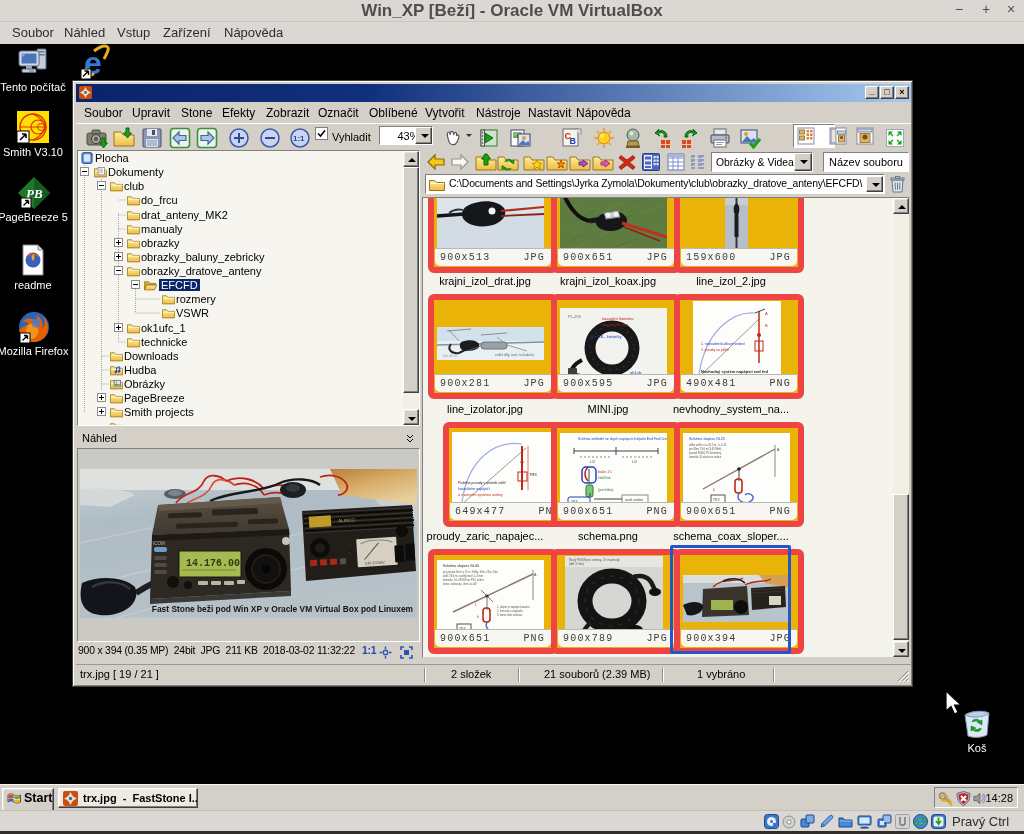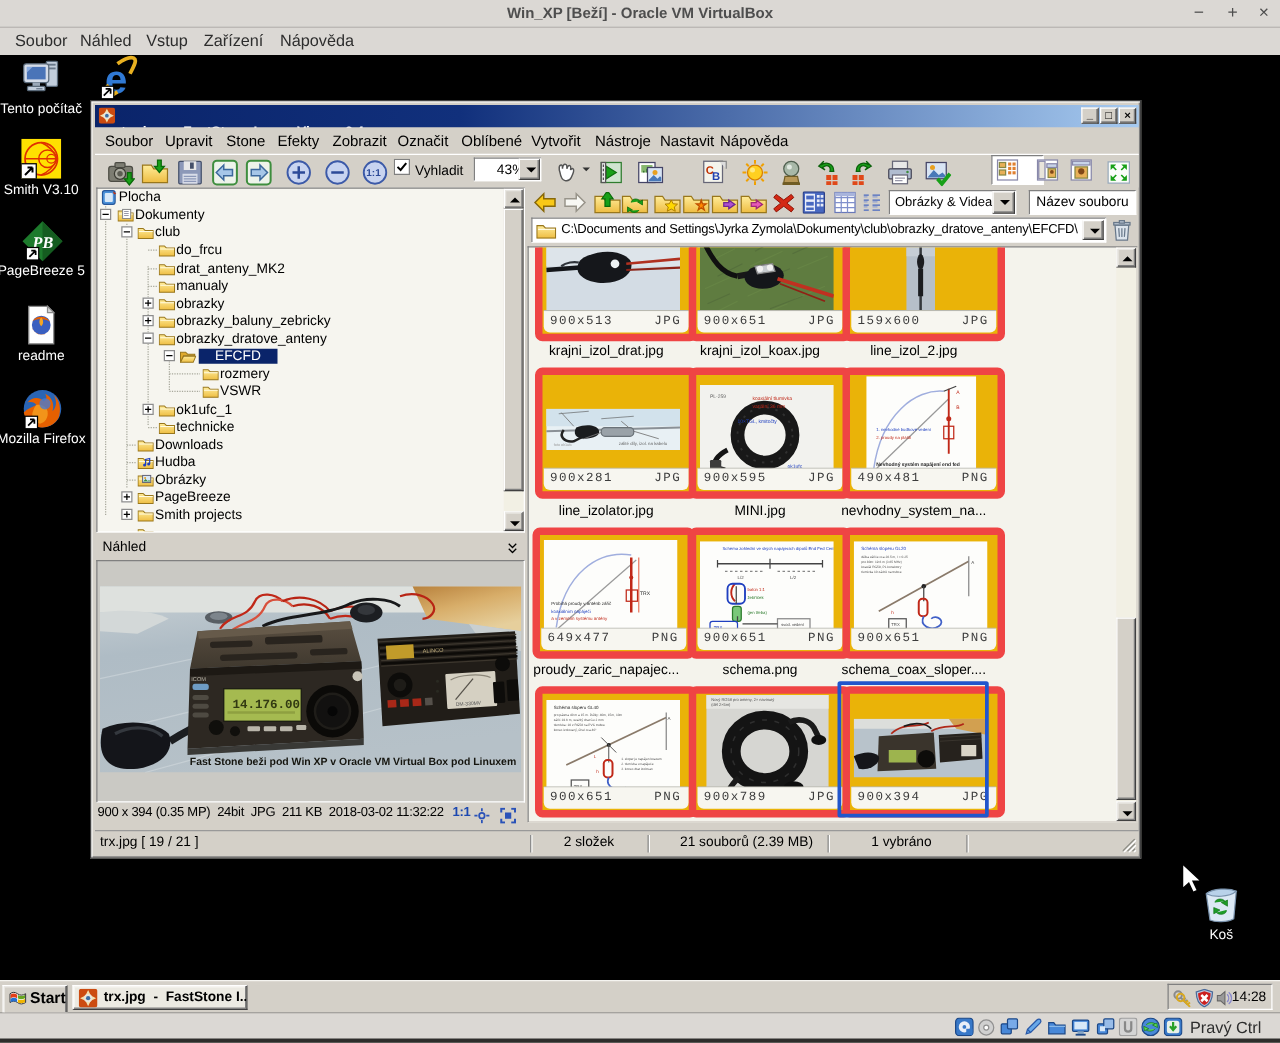--- a/index.html
+++ b/index.html
@@ -1,19 +1,19 @@
 <!DOCTYPE html>
 <html><head><meta charset="utf-8"><title>vm</title>
 <style>
 *{margin:0;padding:0;box-sizing:border-box;}
 html,body{width:1024px;height:834px;overflow:hidden;}
 body{font-family:"Liberation Sans",sans-serif;position:relative;background:#000;}
 .abs{position:absolute;}
 #vb-title{left:0;top:0;width:1024px;height:22px;background:#dbd8d4;border-bottom:1px solid #c9c6c2;}
-#vb-title .t{width:100%;text-align:center;font-size:12px;font-weight:bold;color:#4e4e4e;line-height:21px;}
+#vb-title .t{width:100%;text-align:center;font-size:17px;font-weight:bold;color:#4e4e4e;line-height:21px;}
 #vb-menu{left:0;top:22px;width:1024px;height:22px;background:#dbd8d4;font-size:13px;color:#2d2d2d;}
 #vb-menu span{position:absolute;top:3px;}
 #vm{left:0;top:44px;width:1024px;height:766px;background:#000;overflow:hidden;}
 .dicon{position:absolute;width:72px;text-align:center;color:#fff;font-size:11px;}
 .dicon .ic{display:block;margin:0 auto 3px auto;width:32px;height:32px;position:relative;}
 #taskbar{left:0;top:740px;width:1024px;height:26px;background:#d4d0c8;border-top:1px solid #f5f4f0;}
 #startbtn{left:2px;top:3px;width:52px;height:36px;background:#d4d0c8;border:1px solid;border-color:#fff #404040 #404040 #fff;box-shadow:inset -1px -1px 0 #808080,inset 1px 1px 0 #e8e6e1;font-weight:bold;font-size:12.5px;color:#000;padding-left:21px;line-height:18px;}
 #taskbtn{left:58px;top:3px;width:140px;height:20px;background:#eceae2;border:1px solid;border-color:#fff #404040 #404040 #fff;box-shadow:inset -1px -1px 0 #808080,inset 1px 1px 0 #f6f5f1;font-weight:bold;font-size:11px;color:#000;padding-left:24px;line-height:18px;white-space:nowrap;overflow:hidden;}
 #tray{right:6px;top:2px;width:84px;height:21px;border:1px solid;border-color:#808080 #fff #fff #808080;font-size:11px;color:#000;}
 #tray .tm{position:absolute;right:4px;top:4px;}
@@ -26,21 +26,21 @@
 .wbtn{position:absolute;top:2px;width:14px;height:13px;background:#d4d0c8;border:1px solid;border-color:#fff #404040 #404040 #fff;box-shadow:inset -1px -1px 0 #808080;font-size:9px;font-weight:bold;color:#000;text-align:center;line-height:11px;}
 #fs-menu{left:3px;top:21px;width:835px;height:21px;background:#d4d0c8;font-size:12px;color:#000;}
 #fs-menu span{position:absolute;top:4px;}
 #fs-tools{left:3px;top:42px;width:835px;height:27px;background:#d4d0c8;border-top:1px solid #fff;}
 #fs-tools svg{position:absolute;top:3px;}
 #tree{left:4px;top:69px;width:343px;height:276px;background:#f6f5ef;border:1px solid;border-color:#808080 #fff #fff #808080;font-size:11px;color:#000;overflow:hidden;}
 .trow{position:absolute;height:14px;line-height:14px;white-space:nowrap;}
 .texp{position:absolute;width:9px;height:9px;background:#fff;border:1px solid #8c8c8c;}
 .texp i{position:absolute;left:1px;top:3px;width:5px;height:1px;background:#000;}
 .texp.pl b{position:absolute;left:3px;top:1px;width:1px;height:5px;background:#000;}
-.tsel{background:#0a246a;color:#fff;padding:0 13px;}
+.tsel{background:#0a246a;color:#fff;padding:0 2px;}
 #nahled-h{left:4px;top:346px;width:343px;height:21px;font-size:11px;color:#000;line-height:22px;background:#d4d0c8;}
 #preview{left:4px;top:367px;width:343px;height:194px;background:#cac9c4;border:1px solid;border-color:#808080 #fff #fff #808080;}
 #pv-info{left:5px;top:564px;width:342px;height:16px;font-size:10.4px;letter-spacing:-0.2px;color:#000;white-space:nowrap;}
 #fs-status{left:3px;top:583px;width:835px;height:19px;font-size:11px;color:#000;background:#d4d0c8;border-top:1px solid #999;}
 .ssep{position:absolute;top:3px;width:2px;height:14px;border-left:1px solid #8c8c8c;border-right:1px solid #fff;}
 #rnav{left:349px;top:69px;width:489px;height:23px;}
 #rnav svg{position:absolute;top:1px;}
 #addr{left:350px;top:92px;width:488px;height:23px;}
 #addrbox{left:2px;top:1px;width:460px;height:20px;background:#fff;border:1px solid;border-color:#808080 #fff #fff #808080;font-size:10.4px;letter-spacing:-0.15px;line-height:18px;color:#000;white-space:nowrap;overflow:hidden;}
 .combtn{position:absolute;top:1px;right:1px;width:18px;height:16px;background:#d4d0c8;border:1px solid;border-color:#fff #404040 #404040 #fff;box-shadow:inset -1px -1px 0 #808080;}
@@ -844,21 +844,21 @@
             <text x="8" y="44" font-size="3.4" fill="#2040c0">1. nevhodné buďkové vedení</text>
             <text x="8" y="50" font-size="3.4" fill="#c02818">2. proudy na plášti</text>
             <text x="8" y="72" font-size="4" font-weight="bold" fill="#222">Nevhodný systém napájení end fed</text>
           </svg>
         <div class="cstrip">
             <span class="d">490x481</span>
             <span class="f">PNG</span>
           </div>
       </div>
 
-      <div class="cell" style="left:3px;top:224px;">
+      <div class="cell" style="left:20px;top:224px;">
         <svg class="cimg" style="left:3px;top:4px;" width="107" height="79" viewBox="0 0 107 79">
             <rect width="107" height="79" fill="#fdfdfb"></rect>
             <path d="M10 70 C 16 26 44 8 70 12" stroke="#a0aede" stroke-width="1.2" fill="none"></path>
             <path d="M10 72 L74 16" stroke="#999" stroke-width="1"></path>
             <path d="M70 14 V58" stroke="#c02818" stroke-width="2"></path>
             <path d="M76 14 V58" stroke="#e87860" stroke-width="1"></path>
             <circle cx="70" cy="30" r="1.6" fill="#c02818"></circle>
             <rect x="66" y="40" width="9" height="9" fill="none" stroke="#c02818"></rect>
             <text x="77" y="44" font-size="4" fill="#222">TRX</text>
             <text x="6" y="52" font-size="3.6" fill="#222">Probíhá proudy v anténb zářič</text>

